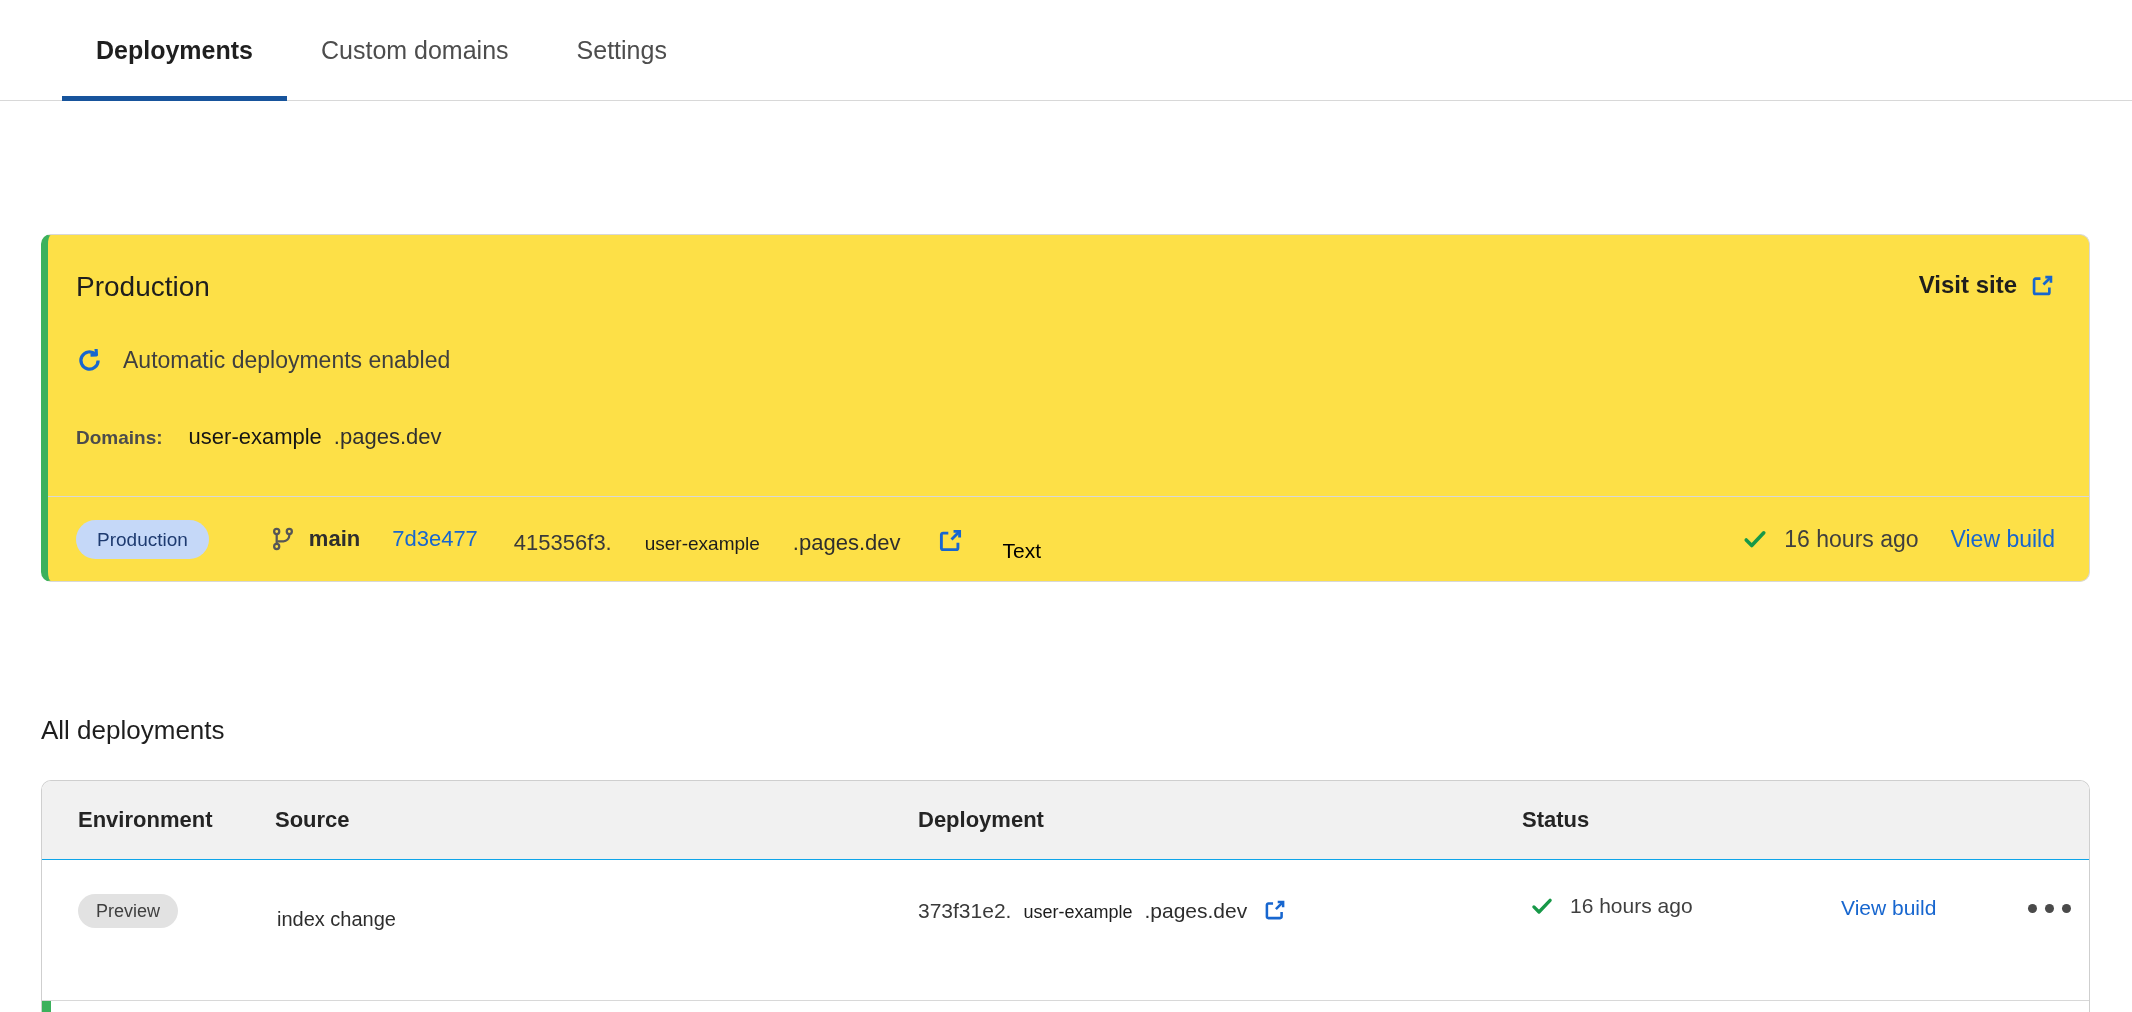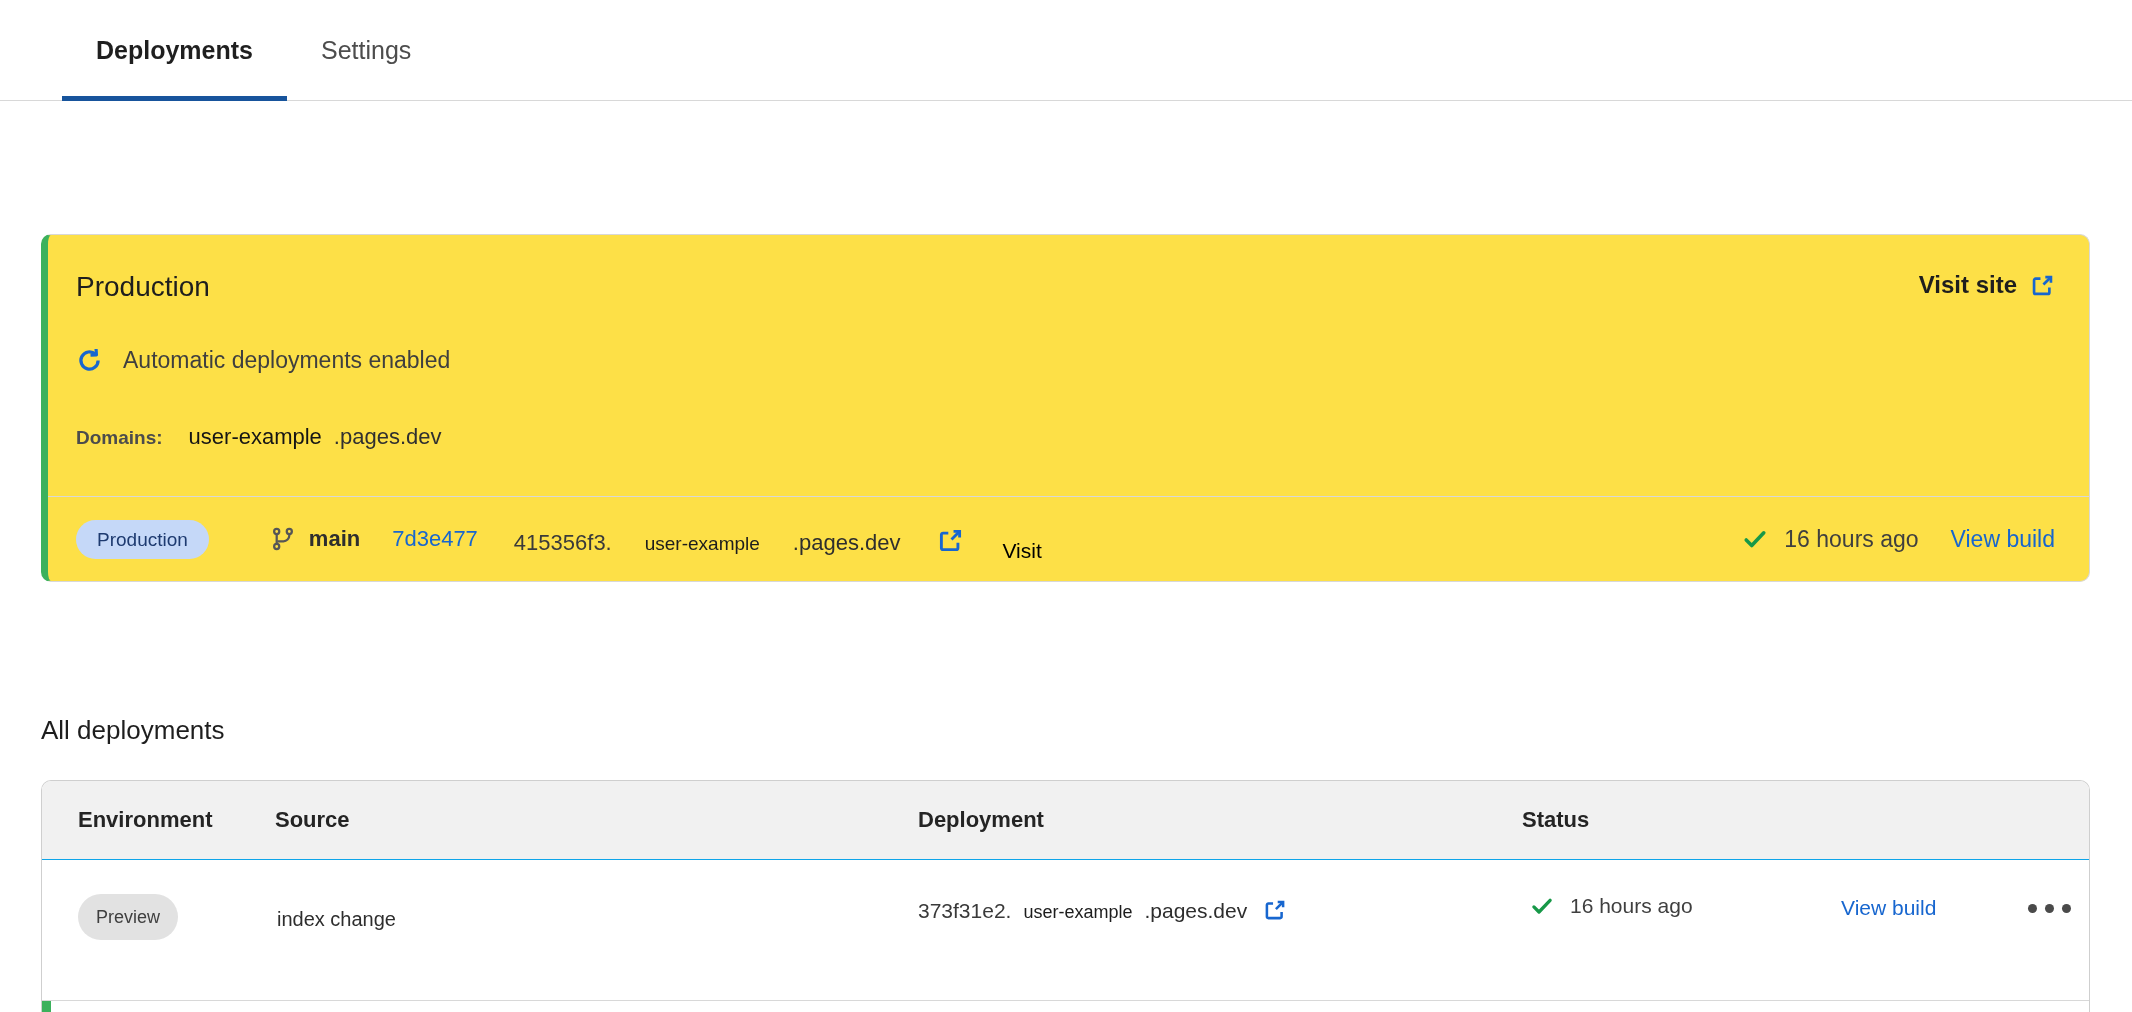--- a/index.html
+++ b/index.html
@@ -32,21 +32,21 @@
   .visit{display:flex;gap:13px;align-items:center;font-size:24px;font-weight:600;color:#1e1e1e;cursor:pointer;}
   .autodeploy{margin-top:44px;display:flex;align-items:center;gap:20px;font-size:23px;color:#3f3f3f;}
   .domains{margin-top:50px;display:flex;align-items:baseline;}
   .domains-label{font-size:19px;font-weight:600;color:#4c4c4c;margin-right:26px;}
   .domain-name{font-size:22px;color:#151515;margin-right:12px;}
   .domain-suffix{font-size:22px;color:#303030;}
   .prod-row{margin-top:46px;border-top:1px solid #d8d8d8;height:85px;display:flex;align-items:center;padding:0 34px 0 28px;}
   
   .badge{display:inline-block;border-radius:999px;line-height:1;}
   .badge.production{background:var(--production-badge-bg);color:var(--production-badge-text);font-size:19px;padding:10px 21px;}
-  .badge.preview{background:var(--preview-badge-bg);color:var(--preview-badge-text);font-size:18px;padding:14px 18px;}
+  .badge.preview{background:var(--preview-badge-bg);color:var(--preview-badge-text);font-size:18px;padding:8px 18px;}
   
   .branch-group{display:flex;align-items:center;gap:14px;margin-left:62px;}
   .branch-name{font-size:22px;font-weight:700;color:#2e2e2e;}
   .link{color:var(--link-blue);cursor:pointer;text-decoration:none;}
   .commit-link{font-size:22px;margin-left:32px;}
   .url-group{display:flex;align-items:baseline;margin-left:36px;gap:21px;}
   .url-sub{font-size:22px;color:#3a3a3a;margin-right:12px;}
   .url-proj{font-size:19px;color:#1d1d1d;margin-right:12px;}
   .url-suffix{font-size:22px;color:#2e2e2e;margin-right:16px;}
   .note-text{font-size:21px;color:#000;margin-left:38px;transform:translateY(12px);}
@@ -75,20 +75,23 @@
   svg{display:block;}
 </style>
 </head>
 <body>
 
 <nav class="tabbar">
   <div class="tab active">
     <span>Deployments</span>
   </div>
   <div class="tab">
+    <span>Custom domains</span>
+  </div>
+  <div class="tab">
     <span>Settings</span>
   </div>
 </nav>
 
 <section class="prod-card">
   <div class="card-top">
     <div class="card-head">
       <h2 class="card-title">Production</h2>
       <a class="visit">
         <span>Visit site</span>
@@ -143,21 +146,21 @@
       <span class="url-suffix">.pages.dev</span>
       <span class="icon" style="transform:translateY(4px);">
         <svg width="27" height="27" viewBox="0 0 16 16" fill="none" stroke="#1766CF" stroke-width="1.7">
           <path d="M6.7 3.6 H3.6 a1 1 0 0 0 -1 1 V12.4 a1 1 0 0 0 1 1 H11.4 a1 1 0 0 0 1 -1 V9.3"></path>
           <path d="M8.6 7.4 L13.3 2.7"></path>
           <path d="M9.8 2.6 h3.6 V6.2"></path>
         </svg>
       </span>
     </span>
 
-    <span class="note-text">Visit</span>
+    <span class="note-text">Text</span>
 
     <span class="status-group">
       <span class="icon">
         <svg width="26" height="26" viewBox="0 0 16 16" fill="none" stroke="#179848" stroke-width="2.2" stroke-linecap="round" stroke-linejoin="round">
           <path d="M2.6 8.6 L6 12 L13.4 4.2"></path>
         </svg>
       </span>
       <span class="status-time">16 hours ago</span>
       <a class="link view-build">View build</a>
     </span>

